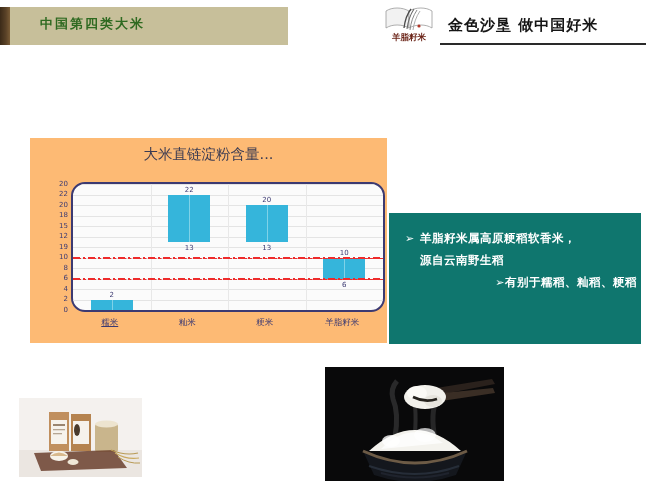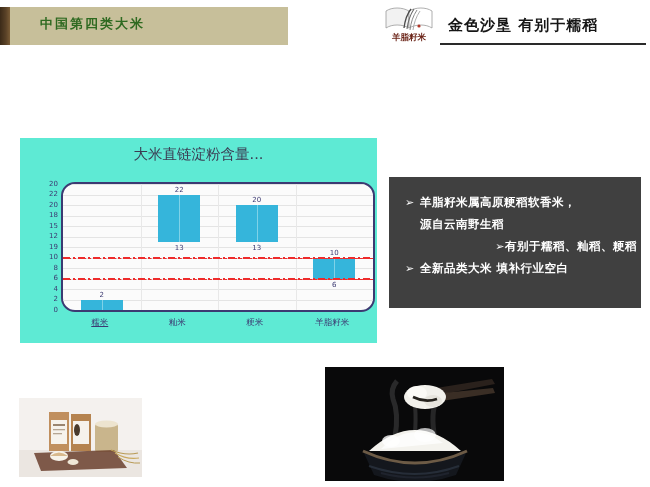--- a/index.html
+++ b/index.html
@@ -76,23 +76,23 @@
   #brand-rule {
     position: absolute;
     left: 62px; top: 39px;
     width: 206px; height: 2px;
     background: #2a2a2a;
   }
 
   
   #chart-panel {
     position: absolute;
-    left: 20px; top: 138px;
+    left: 30px; top: 138px;
     width: 357px; height: 205px;
-    background: #5eead4;
+    background: #fdba74;
   }
   #chart-title {
     position: absolute;
     left: 0; top: 7px;
     width: 357px;
     text-align: center;
     font-size: 14.5px;
     color: #3b3b52;
     white-space: nowrap;
   }
@@ -242,21 +242,21 @@
       <path d="M31 7 C24 3, 14 3, 8 7 L8 24 C14 20, 24 20, 31 24 Z" fill="#f2f2f2" stroke="#9a9a9a" stroke-width="0.8"></path>
       <path d="M31 7 C38 3, 48 3, 54 7 L54 24 C48 20, 38 20, 31 24 Z" fill="#ffffff" stroke="#9a9a9a" stroke-width="0.8"></path>
       <path d="M26 24 C27 16, 29 10, 33 5" stroke="#4a4a4a" stroke-width="1.3" fill="none"></path>
       <path d="M29 25 C30 17, 32 11, 36 5" stroke="#6b6b6b" stroke-width="1.1" fill="none"></path>
       <path d="M32 26 C33 18, 35 12, 39 6" stroke="#8a8a8a" stroke-width="1" fill="none"></path>
       <path d="M35 26 C36 19, 38 13, 42 7" stroke="#a5a5a5" stroke-width="0.9" fill="none"></path>
       <circle cx="41" cy="22" r="1.6" fill="#b03527"></circle>
     </svg>
     <div id="brand-logo-name">羊脂籽米</div>
   </div>
-  <div id="brand-tagline">金色沙垦  有别于糯稻</div>
+  <div id="brand-tagline">金色沙垦  做中国好米</div>
   <div id="brand-rule"></div>
 </div>
 
 <div id="chart-panel">
   <div id="chart-title">大米直链淀粉含量...</div>
   <div id="y-axis-labels">
       <div class="ytick-label" style="top: -1.5px;">20</div>
       <div class="ytick-label" style="top: 9px;">22</div>
       <div class="ytick-label" style="top: 19.5px;">20</div>
       <div class="ytick-label" style="top: 30px;">18</div>
@@ -311,25 +311,24 @@
       </div>
   </div>
   <div id="x-axis-labels">
       <div class="cat-label" style="left: 2px; width: 73.5px; top: 2px; text-decoration: underline;">糯米</div>
       <div class="cat-label" style="left: 79.5px; width: 73.5px; top: 2px;">籼米</div>
       <div class="cat-label" style="left: 157px; width: 73.5px; top: 2px;">粳米</div>
       <div class="cat-label" style="left: 234.5px; width: 73.5px; top: 2px;">羊脂籽米</div>
     </div>
 </div>
 
-<div id="callout-box" style="background: #404040;">
+<div id="callout-box" style="background: #0f766e; margin-top: 36px;">
     <div class="callout-row" style="top: 18px;"><span class="callout-bullet">➢</span><span>羊脂籽米属高原粳稻软香米，</span></div>
     <div class="callout-row callout-cont" style="top: 40px;">源自云南野生稻</div>
     <div class="callout-row" style="top: 62px; text-align: right;"><span class="callout-bullet">➢</span><span>有别于糯稻、籼稻、粳稻</span></div>
-    <div class="callout-row" style="top: 84px;"><span class="callout-bullet">➢</span><span>全新品类大米  填补行业空白</span></div>
   </div>
 
 <div id="photo-product">
   <svg width="123" height="79" viewBox="0 0 123 79">
     <rect x="0" y="0" width="123" height="79" fill="#f4f1ee"></rect>
     <rect x="0" y="52" width="123" height="27" fill="#ebe6e1"></rect>
     <rect x="30" y="14" width="20" height="39" fill="#c08f5e"></rect>
     <rect x="32" y="22" width="16" height="24" fill="#f6f2ec"></rect>
     <rect x="34" y="26" width="12" height="2" fill="#9a8570"></rect>
     <rect x="34" y="31" width="12" height="1.3" fill="#b5a593"></rect>

